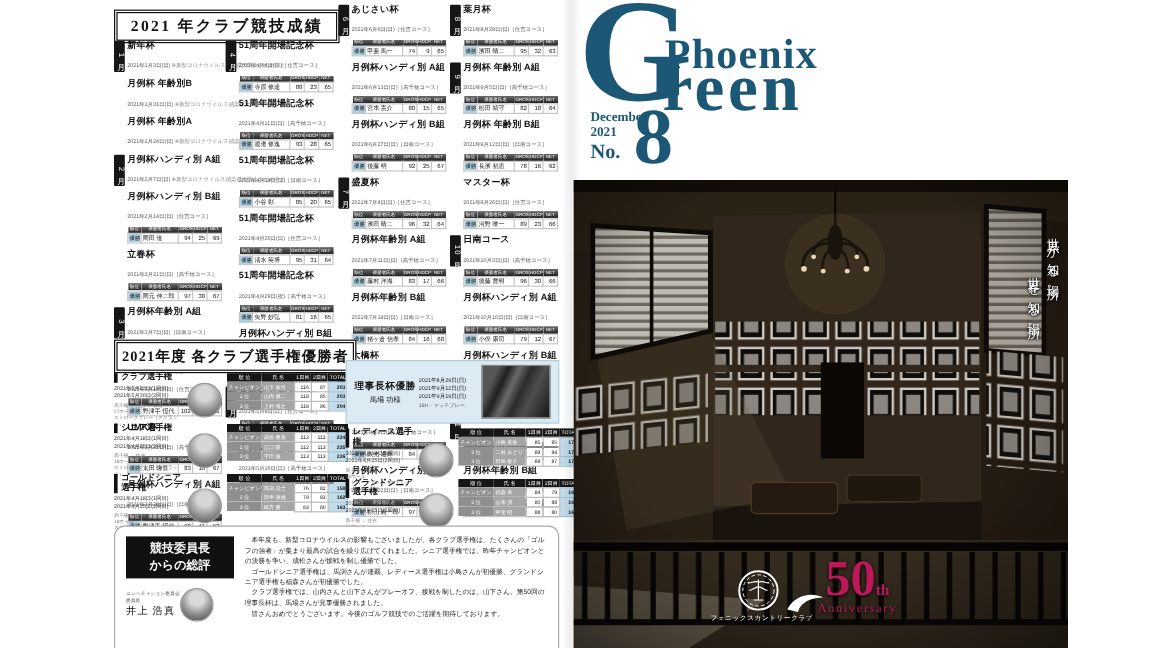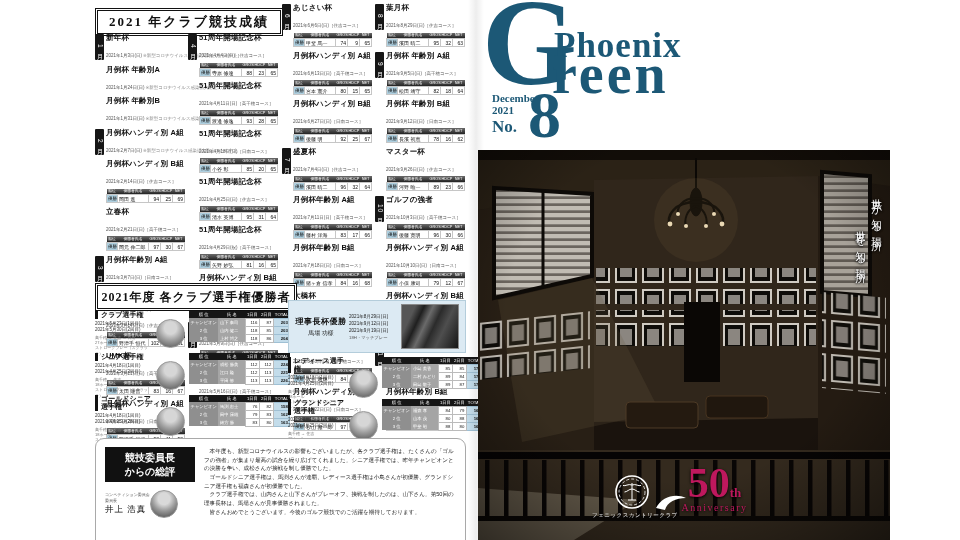--- a/index.html
+++ b/index.html
@@ -116,29 +116,29 @@
 
       <div class="event">
         <div class="mbadge">1月</div>
         <div class="etitle">新年杯</div>
         <span class="emeta">2021年1月3日(日)</span><span class="enote">※新型コロナウイルス感染拡大防止のため中止</span>
         
       </div>
 
       <div class="event">
         
+        <div class="etitle">月例杯 年齢別B</div>
+        <span class="emeta">2021年1月31日(日)</span><span class="enote">※新型コロナウイルス感染拡大防止のため中止</span>
+        
+      </div>
+
+      <div class="event">
+        
         <div class="etitle">月例杯 年齢別A</div>
         <span class="emeta">2021年1月24日(日)</span><span class="enote">※新型コロナウイルス感染拡大防止のため中止</span>
-        
-      </div>
-
-      <div class="event">
-        
-        <div class="etitle">月例杯 年齢別B</div>
-        <span class="emeta">2021年1月31日(日)</span><span class="enote">※新型コロナウイルス感染拡大防止のため中止</span>
         
       </div>
 
       <div class="event">
         <div class="mbadge">2月</div>
         <div class="etitle">月例杯ハンディ別 A組</div>
         <span class="emeta">2021年2月7日(日)</span><span class="enote">※新型コロナウイルス感染拡大防止のため中止</span>
         
       </div>
 
@@ -983,21 +983,21 @@
               <td class="num">89</td>
               <td class="num">23</td>
               <td class="num">66</td>
             </tr>
         </tbody>
         </table>
       </div>
 
       <div class="event">
         <div class="mbadge">10月</div>
-        <div class="etitle">ゴルフの強者</div>
+        <div class="etitle">日南コース</div>
         <span class="emeta">2021年10月3日(日)［高千穂コース］</span>
         <table class="rtable">
           <colgroup>
             <col class="c-rank">
             <col class="c-name">
             <col class="c-n">
             <col class="c-n">
             <col class="c-n">
           </colgroup>
           <tbody>

